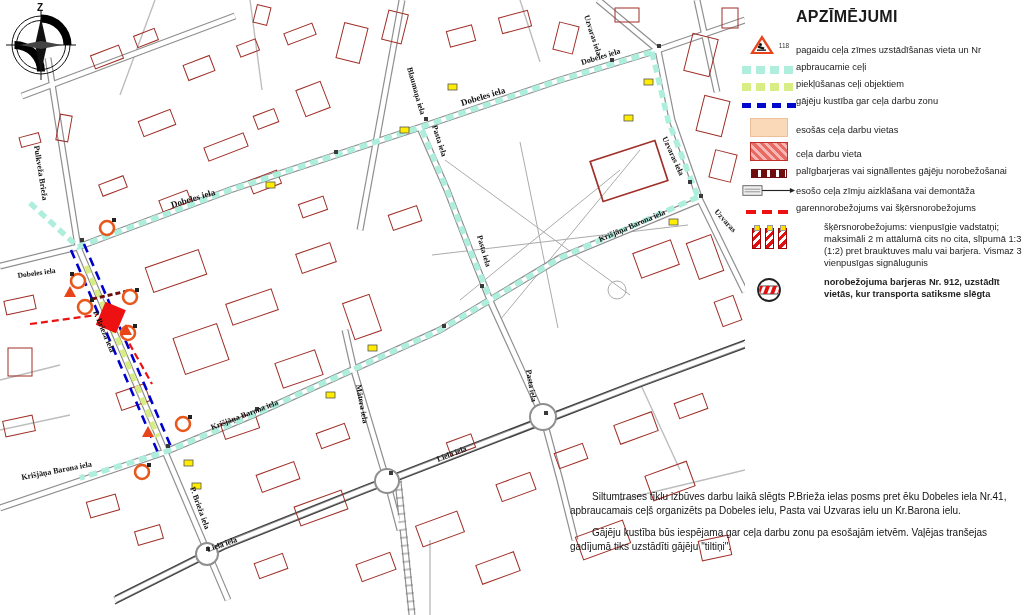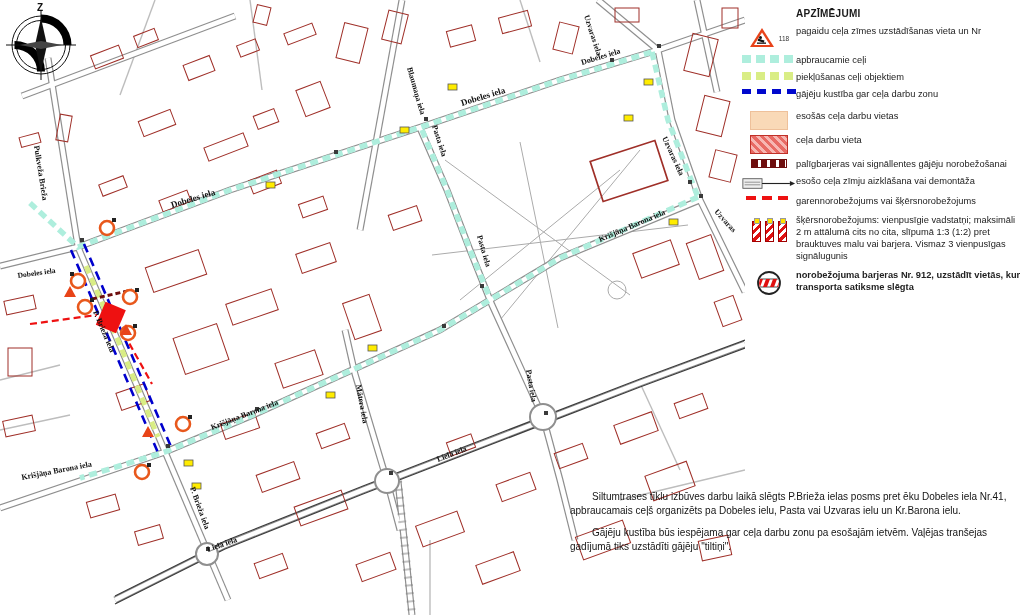--- a/index.html
+++ b/index.html
@@ -7,23 +7,23 @@
     width:1024px;height:615px;position:relative;overflow:hidden;
     background:#ffffff;font-family:"Liberation Sans",sans-serif;color:#1a1a1a;
   }
   
   #map-wrap{position:absolute;left:0;top:0;width:745px;height:615px;}
   #map-wrap svg{display:block;}
   .street-label{font-family:"Liberation Serif",serif;font-weight:bold;fill:#111;}
   .sl8{font-size:8px;} .sl9{font-size:9px;} .sl7{font-size:7.5px;}
   
   #legend{position:absolute;left:742px;top:8px;width:280px;}
-  .lg-title{font-weight:bold;font-size:10px;margin:0 0 7px 54px;letter-spacing:.3px;}
-  .lg-row{display:flex;align-items:flex-start;margin-bottom:5px;}
-  .lg-row.top{align-items:flex-start;margin-bottom:7px;}
+  .lg-title{font-weight:bold;font-size:16px;margin:0 0 7px 54px;letter-spacing:.3px;}
+  .lg-row{display:flex;align-items:flex-end;margin-bottom:5px;}
+  .lg-row.top{align-items:flex-start;margin-bottom:7px;gap:28px;}
   .lg-icon{width:54px;flex:none;display:flex;justify-content:center;align-items:center;position:relative;}
   .lg-text{font-size:9.3px;line-height:1.28;color:#222;}
   .badge{font-size:6.5px;color:#333;margin-left:2px;}
   .dash-strip{height:8px;width:64px;}
   .dash-strip.cyan{background:repeating-linear-gradient(90deg,#aeeedd 0 9px,transparent 9px 14px);}
   .dash-strip.green{background:repeating-linear-gradient(90deg,#d9ed85 0 9px,transparent 9px 14px);}
   .dash-strip.blue{height:5px;background:repeating-linear-gradient(90deg,#0008cd 0 9px,transparent 9px 15px);}
   .peach-box{width:36px;height:17px;background:#f9d9b7;border:1px solid #eec09a;}
   .red-hatch{width:36px;height:17px;border:1.2px solid #c03028;
     background:repeating-linear-gradient(45deg,#e86a64 0 3px,#f7b6b2 3px 6px);}

